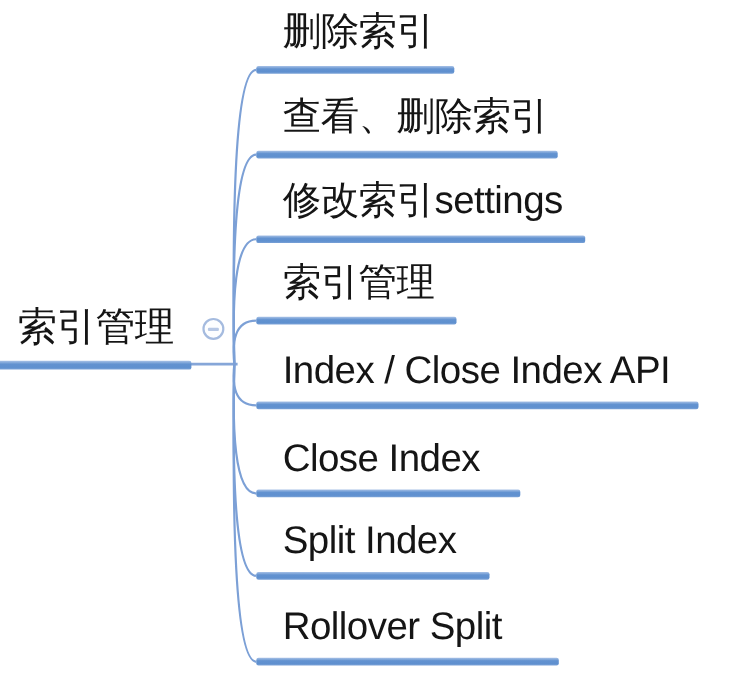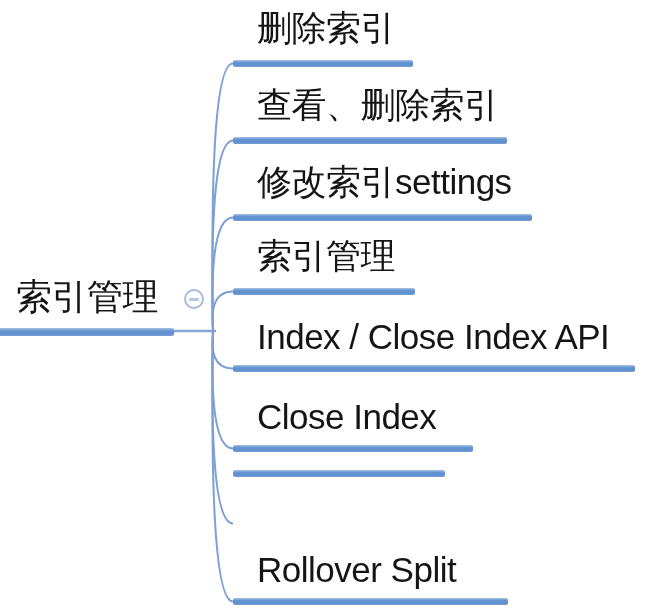--- a/index.html
+++ b/index.html
@@ -143,20 +143,21 @@
     <div class="node-label">Index / Close Index API</div>
     <div class="node-underline" style="width:402px"></div>
   </div>
 
   <div class="node" style="top:395px">
     <div class="node-label">Close Index</div>
     <div class="node-underline" style="width:240px"></div>
   </div>
 
   <div class="node" style="top:470px">
+    <div class="node-label">Split Index</div>
     <div class="node-underline" style="width:212px"></div>
   </div>
 
   <div class="node" style="top:548px">
     <div class="node-label">Rollover Split</div>
     <div class="node-underline" style="width:275px"></div>
   </div>
 
 </div>
 

